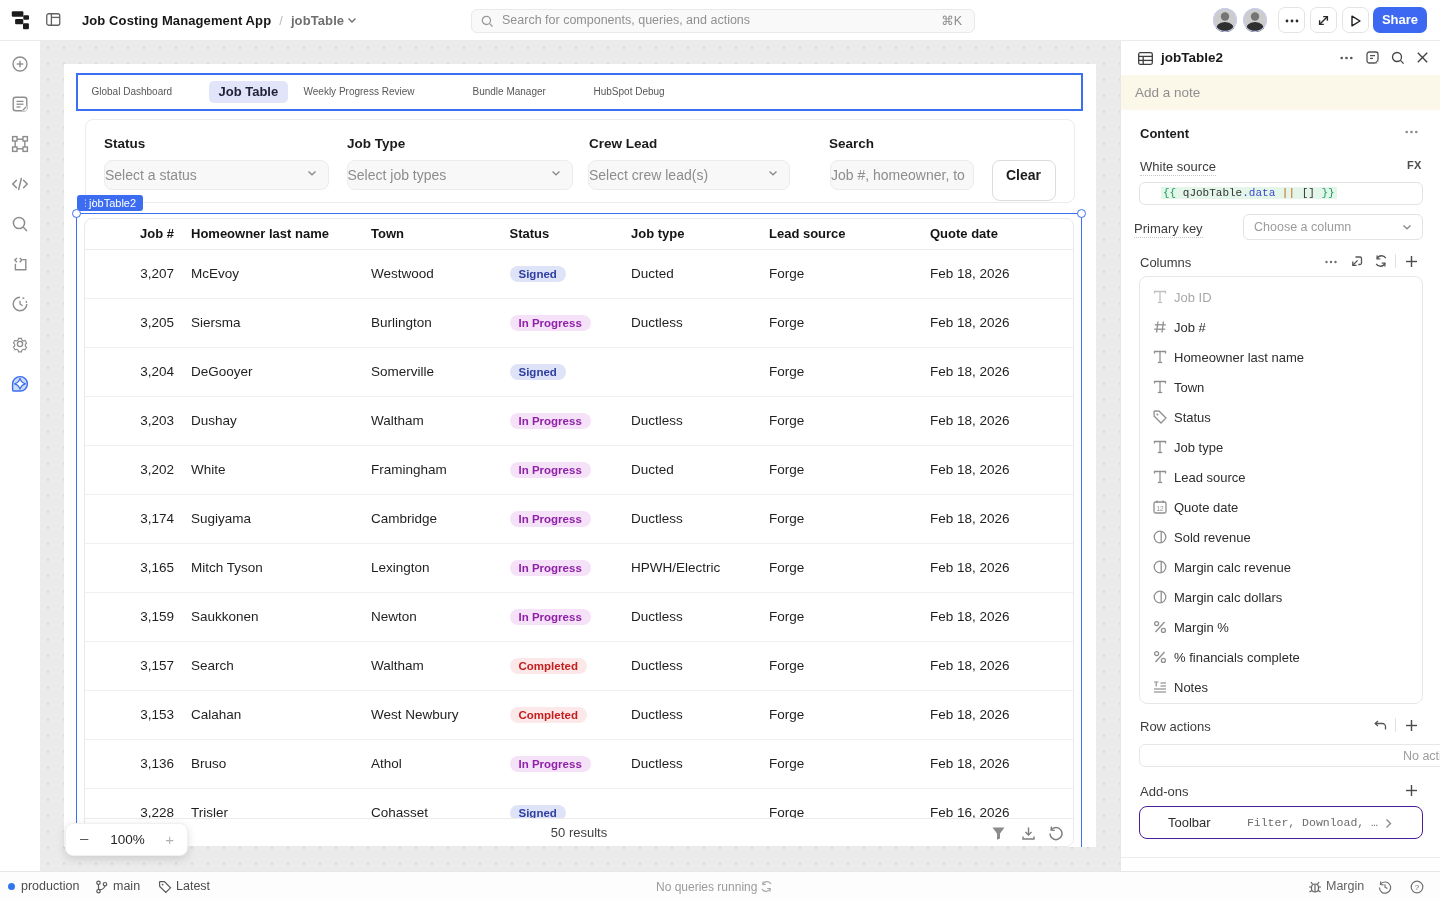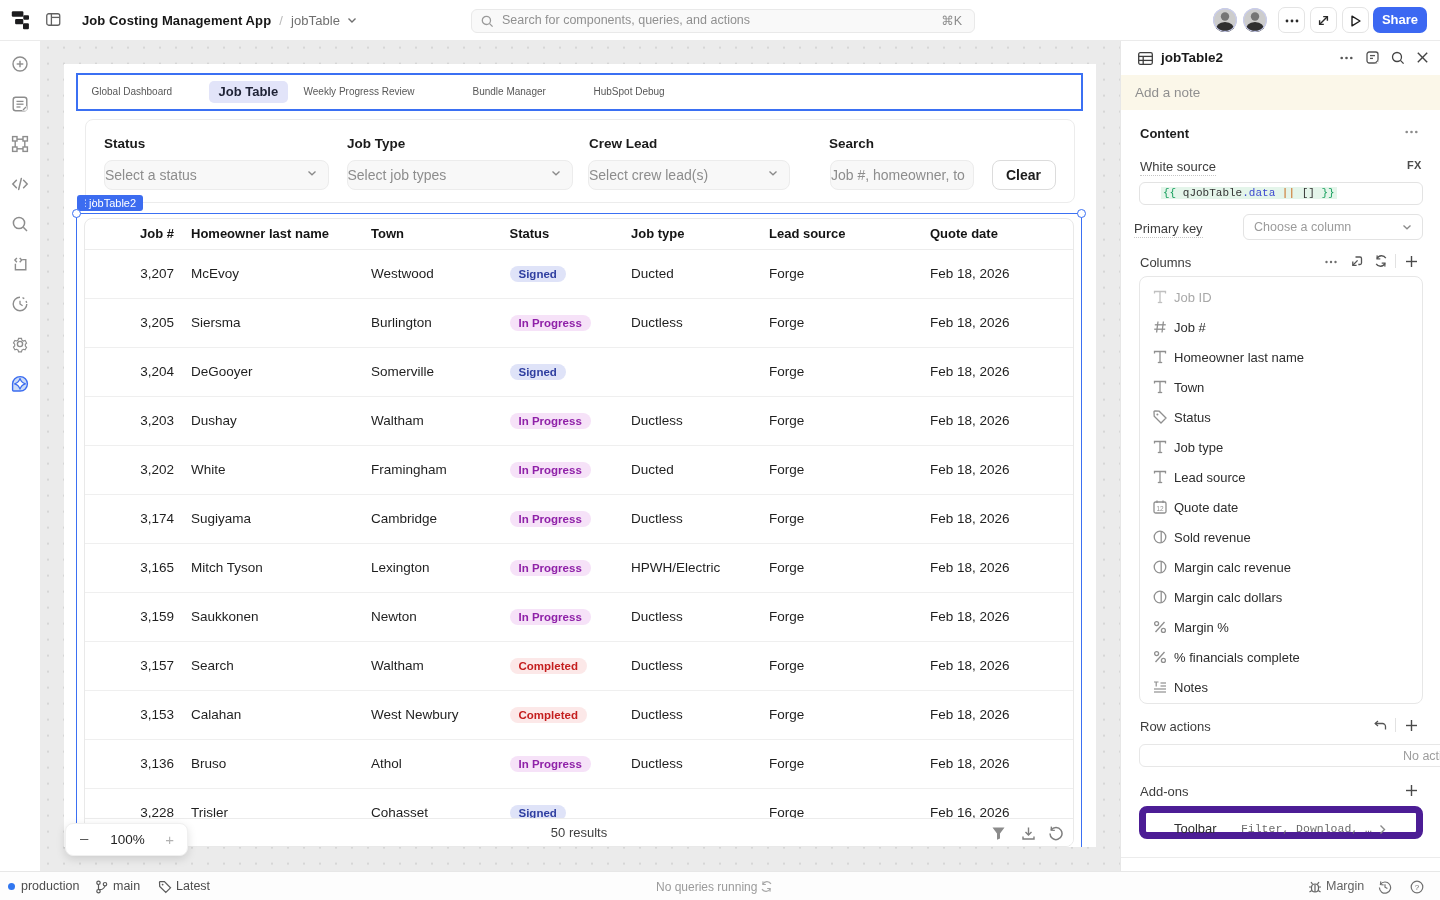--- a/index.html
+++ b/index.html
@@ -4,21 +4,21 @@
 <style>
 * { margin:0; padding:0; box-sizing:border-box; }
 html,body { width:1440px; height:900px; overflow:hidden; }
 body { font-family:"Liberation Sans", sans-serif; position:relative; background:#fff; color:#1d1d1d; }
 .abs { position:absolute; }
 
 
 #header { position:absolute; left:0; top:0; width:1440px; height:41px; background:#fff; border-bottom:1px solid #ebebeb; z-index:30; }
 #crumb { position:absolute; left:82px; top:13px; font-size:13px; font-weight:700; color:#171717; letter-spacing:.1px; }
 #crumb .sep { color:#b9b9b9; font-weight:400; padding:0 8px; }
-#crumb .sub { color:#6f6f6f; font-weight:400; }
+#crumb .sub { color:#6f6f6f; font-weight:700; }
 #searchbox { position:absolute; left:471px; top:9px; width:504px; height:24px; background:#f9f9f9; border:1px solid #e9e9e9; border-radius:6px; }
 #searchbox .ph { position:absolute; left:30px; top:3px; font-size:12.5px; color:#909090; }
 #searchbox .kbd { position:absolute; right:12px; top:3px; font-size:12.5px; color:#8c8c8c; }
 .hbtn { position:absolute; top:7px; width:27px; height:26px; background:#fff; border:1px solid #e4e4e4; border-radius:7px; text-align:center; }
 #sharebtn { position:absolute; left:1373px; top:7px; width:54px; height:26px; background:#3c68f2; border-radius:7px; color:#fff; font-size:13px; font-weight:700; text-align:center; line-height:26px; }
 .avatar { position:absolute; top:8px; width:24px; height:24px; border-radius:50%; overflow:hidden; }
 
 
 #rail { position:absolute; left:0; top:41px; width:40px; height:830px; background:#fff; z-index:20; }
 .ricon { position:absolute; left:11px; width:18px; height:18px; }
@@ -32,21 +32,21 @@
 
 #tabsbox { position:absolute; left:35.5px; top:31.5px; width:1007px; height:38px; background:#fff; border:2px solid #3b70f3; z-index:5; }
 #tabsbox .tab { position:absolute; top:0; height:34px; line-height:34px; font-size:10px; color:#585858; }
 #tabsbox .tabsel { position:absolute; left:131px; top:6px; height:22px; line-height:22px; padding:0 10px; background:#e2e4f9; border-radius:5px; font-size:13px; font-weight:700; color:#1e2235; }
 
 
 #filtercard { position:absolute; left:45px; top:78px; width:990px; height:84px; background:#fff; border:1px solid #ececec; border-radius:8px; }
 .flabel { position:absolute; top:95px; font-size:13.5px; font-weight:700; color:#1b1b1b; z-index:6; }
 .fselect { position:absolute; top:119px; height:30px; background:#f8f8f8; border:1px solid #ececec; border-radius:8px; font-size:14px; color:#8d8d8d; line-height:28px; z-index:2; }
 .fselect .chev { position:absolute; right:11px; top:9px; }
-#clearbtn { position:absolute; left:951.5px; top:119px; width:64px; height:30px; background:#fff; border:1px solid #dcdcdc; border-radius:8px; font-size:14px; font-weight:700; color:#1c1c1c; text-align:center; line-height:28px; z-index:2; }
+#clearbtn { position:absolute; left:951.5px; top:119px; width:64px; height:41px; background:#fff; border:1px solid #dcdcdc; border-radius:8px; font-size:14px; font-weight:700; color:#1c1c1c; text-align:center; line-height:28px; z-index:2; }
 
 
 #selrect { position:absolute; left:36px; top:171.5px; width:1006px; height:634px; border:1.5px solid #3b70f3; border-bottom:none; z-index:3; }
 #chip { position:absolute; left:37px; top:154px; height:16px; background:#3c6cf0; border-radius:3px; color:#fff; font-size:11px; font-weight:400; line-height:16px; padding:0 7px 0 12px; z-index:6; }
 .handle { position:absolute; width:9px; height:9px; background:#fff; border:1.5px solid #3b70f3; border-radius:50%; z-index:7; }
 #tablebox { position:absolute; left:44px; top:176.5px; width:990px; height:629.5px; background:#fff; border:1px solid #e9e9e9; border-radius:8px; overflow:hidden; z-index:4; }
 .trow { display:grid; grid-template-columns:89px 180px 138.5px 121.5px 138px 161px auto; align-items:center; }
 .trow > div { padding-left:17px; white-space:nowrap; }
 .trow > div:first-child { padding-left:0; text-align:right; }
 #thead { height:31px; border-bottom:1px solid #ececec; font-size:13px; font-weight:700; color:#141414; }
@@ -67,21 +67,21 @@
 .rsect { font-size:13px; font-weight:700; color:#1c1c1c; }
 .dotted { border-bottom:1px dotted #c6c6c6; padding-bottom:1px; }
 #codebox { position:absolute; left:18px; top:141px; width:284px; height:23px; border:1px solid #e3e3e3; border-radius:6px; background:#fff; }
 #codebox .code { position:absolute; left:21px; top:4px; font-family:"Liberation Mono", monospace; font-size:11px; background:#e4f5ea; padding:0 2px; color:#2f2f2f; }
 #pkselect { position:absolute; left:122px; top:173px; width:180px; height:26px; border:1px solid #e3e3e3; border-radius:6px; font-size:12.5px; color:#9b9b9b; line-height:24px; padding-left:10px; }
 #colbox { position:absolute; left:18px; top:235px; width:284px; height:428px; border:1px solid #e7e7e7; border-radius:8px; }
 .colrow { position:absolute; left:0; width:100%; height:30px; }
 .colrow .cic { position:absolute; left:12px; top:7px; width:16px; height:16px; }
 .colrow .cl { position:absolute; left:34px; top:7.5px; font-size:13px; color:#2d2d2d; }
 #noactions { position:absolute; left:18px; top:703px; width:324px; height:23px; border:1px solid #e7e7e7; border-radius:6px; text-align:right; line-height:22px; font-size:12.5px; color:#9d9d9d; }
-#toolbarrow { position:absolute; left:18px; top:765px; width:284px; height:33px; border:7px solid #4c1d95; border-radius:8px; }
+#toolbarrow { position:absolute; left:18px; top:765px; width:284px; height:33px; border:1px solid #4c1d95; border-radius:8px; }
 
 
 #bottombar { position:absolute; left:0; top:871px; width:1440px; height:29px; background:#fdfdfd; border-top:1px solid #e7e7e7; z-index:31; font-size:12.5px; color:#4d4d4d; }
 </style>
 </head>
 <body>
 
 <div id="header">
   <svg class="abs" style="left:11px;top:10px" width="20" height="20" viewBox="0 0 20 20">
     <g fill="#1c1c1e">

